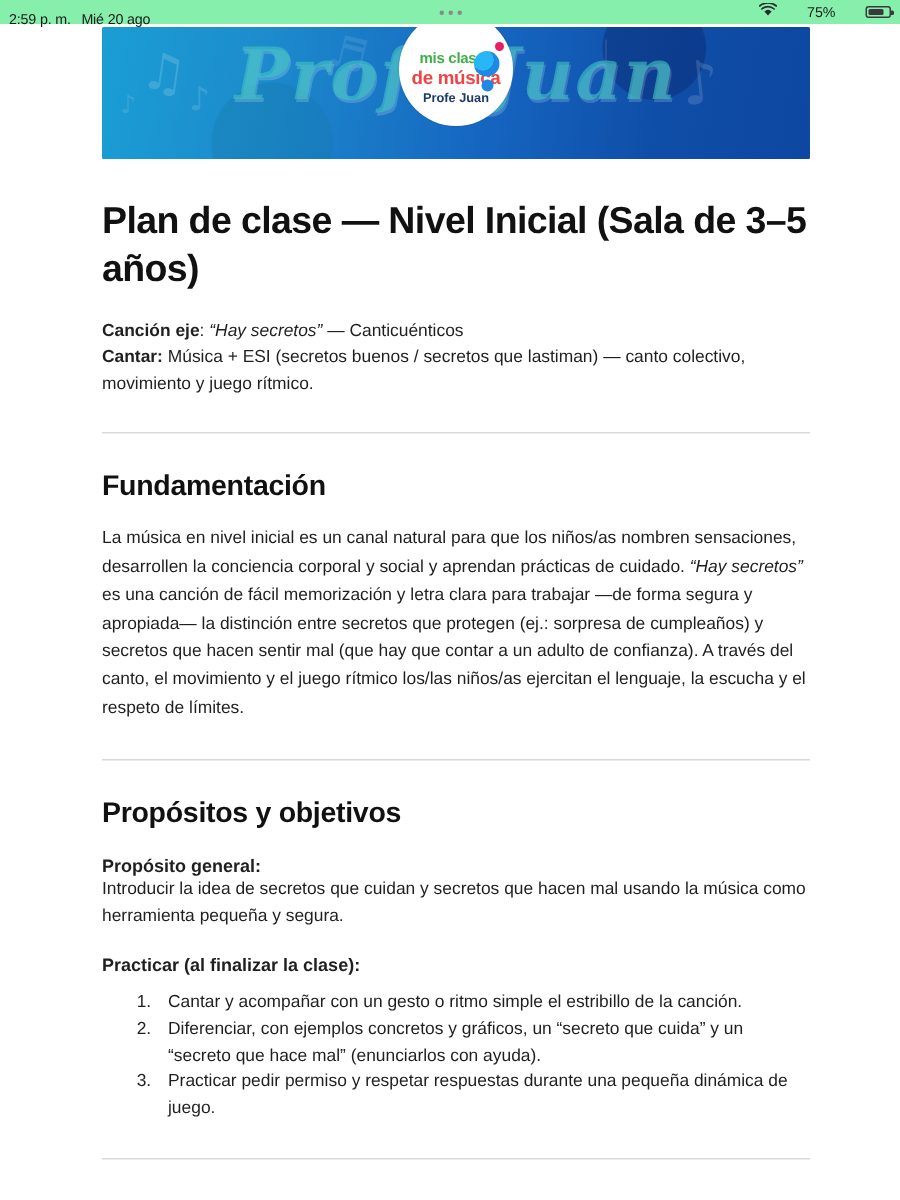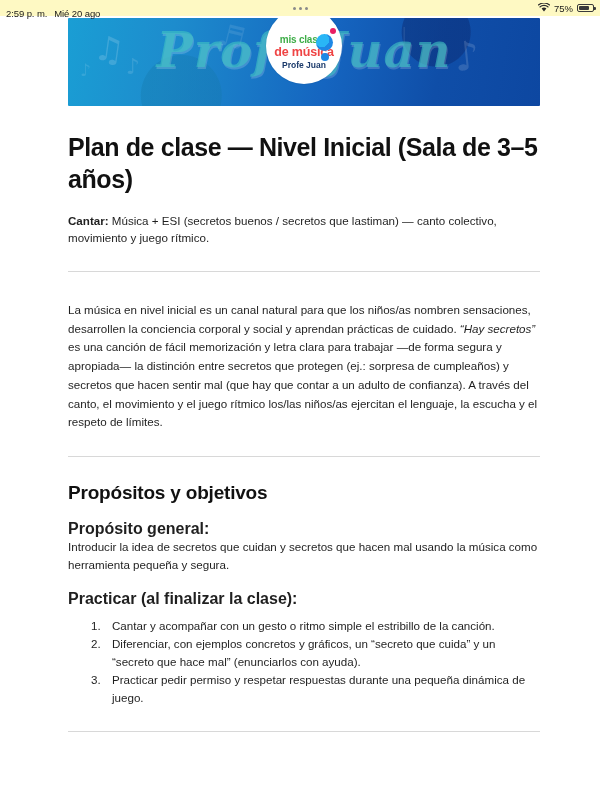--- a/index.html
+++ b/index.html
@@ -9,38 +9,38 @@
     font-family: "Liberation Sans", sans-serif;
     overflow: hidden;
   }
 
   
   .statusbar {
     height: 16px;
     display: flex;
     align-items: center;
     padding: 0 6px;
-    background: #fef9c3;
+    background: #86efac;
     font-size: 9.5px;
     color: #1a1a1a;
     position: relative;
     z-index: 10;
     justify-content: center;
   }
   .sb-left { display: flex; align-items: baseline; gap: 7px; white-space: nowrap; }
   .sb-time { font-size: 9.5px; letter-spacing: -0.1px; }
   .sb-date { font-size: 9.5px; letter-spacing: -0.1px; margin-top: 10px; }
   .sb-center {
     position: absolute; left: 0; right: 0;
     display: flex; justify-content: center; align-items: center;
     gap: 3px; pointer-events: none;
   }
   .sb-dot { width: 3px; height: 3px; border-radius: 50%; background: #8a8a8a; }
   .sb-right {
-    margin-left: auto; display: flex; align-items: center; gap: 4px;
+    margin-left: auto; display: flex; align-items: center; gap: 20px;
     white-space: nowrap;
   }
   .sb-wifi { display: block; }
   .sb-batt-pct { font-size: 9.5px; }
   .sb-batt {
     width: 17px; height: 8.5px;
     border: 1px solid #3a3a3a; border-radius: 2px;
     position: relative; display: flex; align-items: center;
     padding: 1px;
   }
@@ -160,26 +160,26 @@
     font-weight: bold;
     color: #111111;
     letter-spacing: -0.2px;
     margin-top: 25px;
   }
 
   p.body {
     font-size: 11.6px;
     color: #1f1f1f;
     line-height: 1.62;
-    margin-top: 29px;
+    margin-top: 14px;
   }
   p.body i { font-style: italic; }
 
   .sub {
-    font-size: 16px;
+    font-size: 12px;
     font-weight: bold;
     color: #1f1f1f;
     margin-top: 16px;
   }
   .sub-body {
     font-size: 11.6px;
     color: #1f1f1f;
     line-height: 1.55;
   }
 
@@ -243,26 +243,30 @@
       <span class="logo-deco3"></span>
     </div>
   </div>
 
   <div class="content">
 
     <h1 class="doc-title">Plan de clase — Nivel Inicial (Sala de 3–5 años)</h1>
 
     <div class="meta">
       <div>
+        <b>Canción eje</b><span>: </span><i>“Hay secretos”</i><span> — Canticuénticos</span>
+      </div>
+      <div>
         <b>Cantar:</b><span> Música + ESI (secretos buenos / secretos que lastiman) — canto colectivo, movimiento y juego rítmico.</span>
       </div>
     </div>
 
     <hr class="sep">
 
+    <h2 class="sec">Fundamentación</h2>
     <p class="body"><span>La música en nivel inicial es un canal natural para que los niños/as nombren sensaciones, desarrollen la conciencia corporal y social y aprendan prácticas de cuidado. </span><i>“Hay secretos”</i><span> es una canción de fácil memorización y letra clara para trabajar —de forma segura y apropiada— la distinción entre secretos que protegen (ej.: sorpresa de cumpleaños) y secretos que hacen sentir mal (que hay que contar a un adulto de confianza). A través del canto, el movimiento y el juego rítmico los/las niños/as ejercitan el lenguaje, la escucha y el respeto de límites.</span></p>
 
     <hr class="sep">
 
     <h2 class="sec">Propósitos y objetivos</h2>
 
     <div class="sub">Propósito general:</div>
     <div class="sub-body">Introducir la idea de secretos que cuidan y secretos que hacen mal usando la música como herramienta pequeña y segura.</div>
 
     <div class="sub">Practicar (al finalizar la clase):</div>

